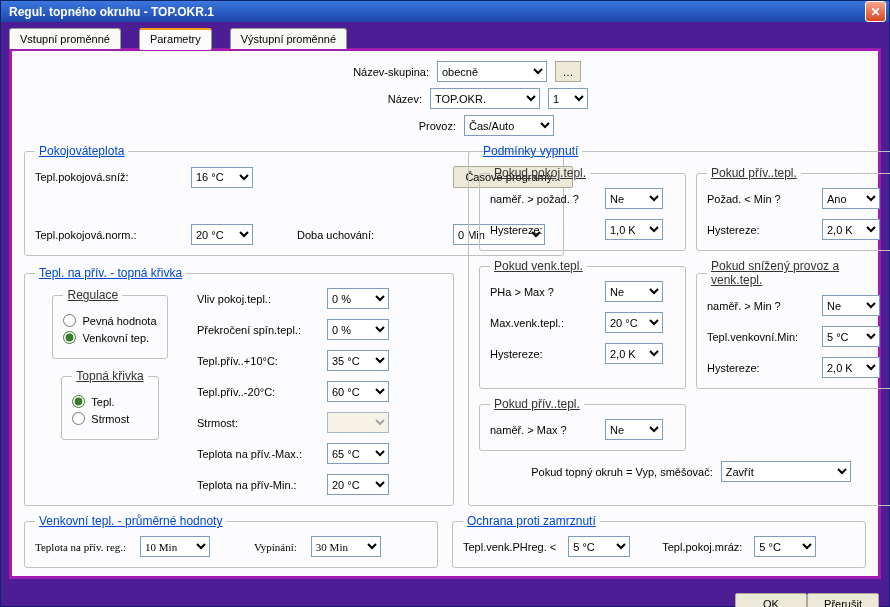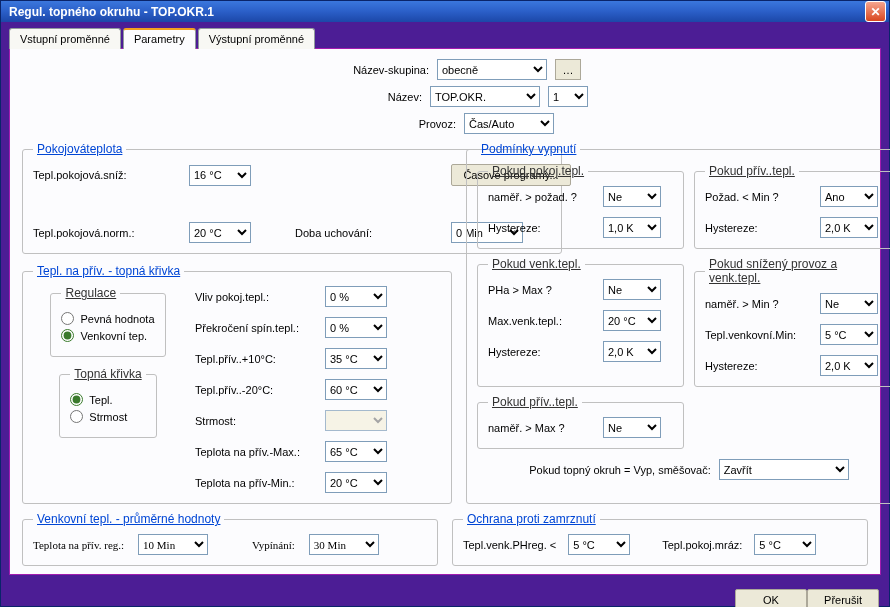--- a/index.html
+++ b/index.html
@@ -2,25 +2,25 @@
 <html><head>
 <meta charset="utf-8">
 <style>
 * { box-sizing: border-box; margin: 0; padding: 0; }
 body { font-family: Tahoma, Arial, sans-serif; font-size: 11px; background: #ece9d8; }
 .window { width: 890px; height: 607px; background: #4c1d95; border: 1px solid #0a246a; display: flex; flex-direction: column; }
 .titlebar { height: 26px; background: linear-gradient(to bottom, #3b77dd 0%, #2b5fc8 50%, #1c47a8 100%); color: #fff; display: flex; align-items: center; padding: 0 3px 0 8px; font-weight: bold; font-size: 12px; }
 .titlebar-text { flex: 1; }
 .close-btn { width: 21px; height: 21px; background: linear-gradient(to bottom, #f5a58f, #d9471f); border: 1px solid #fff; border-radius: 3px; color: #fff; display: flex; align-items: center; justify-content: center; font-weight: bold; font-size: 12px; cursor: pointer; }
 .client { flex: 1; padding: 6px 8px 8px 8px; display: flex; flex-direction: column; }
-.tabs { display: flex; gap: 0; margin-bottom: -1px; z-index: 2; position: relative; }
+.tabs { display: flex; gap: 16px; margin-bottom: -1px; z-index: 2; position: relative; }
 .tab { padding: 4px 10px; border: 1px solid #919b9c; border-bottom: none; background: #f8f8f4; border-radius: 3px 3px 0 0; cursor: pointer; margin-right: 2px; }
 .tab.active { background: #fcfcfe; border-top: 2px solid #f4a01e; padding-top: 3px; position: relative; }
 .tab.active::after { content: ""; position: absolute; left: 0; right: 0; bottom: -1px; height: 1px; background: #fcfcfe; }
-.page { flex: 1; border: 1px solid #a21caf; background: #fcfcfe; padding: 10px 12px 8px 12px; display: flex; flex-direction: column; gap: 8px; }
+.page { flex: 1; border: 3px solid #a21caf; background: #fcfcfe; padding: 10px 12px 8px 12px; display: flex; flex-direction: column; gap: 8px; }
 .toprows { display: flex; flex-direction: column; gap: 6px; align-items: center; }
 .formrow { display: flex; align-items: center; gap: 8px; }
 .label-r { text-align: right; display: inline-block; }
 select { height: 21px; border: 1px solid #7f9db9; background: #fff; font-size: 11px; font-family: inherit; }
 .ellipsis-btn { width: 26px; height: 21px; border: 1px solid #aca899; background: #ece9d8; cursor: pointer; font-size: 11px; }
 fieldset { border: 1px solid #c0c0c0; border-radius: 3px; padding: 8px 10px 10px 10px; margin: 0; }
 legend { color: #0046d5; padding: 0 4px; font-size: 12px; text-decoration: underline; }
 legend.black { color: #333; }
 .cols { display: flex; gap: 14px; flex: 1; }
 .colL { width: 430px; display: flex; flex-direction: column; gap: 10px; }
@@ -78,21 +78,21 @@
             <legend>Pokojováteplota</legend>
             <div class="grid2">
               <span>Tepl.pokojová.sníž:</span>
               <select style="width:62px"><option>16 °C</option></select>
               <span></span>
               <button class="button" style="width:120px">Časové programy...</button>
 
               <span>Tepl.pokojová.norm.:</span>
               <select style="width:62px"><option>20 °C</option></select>
               <span>Doba uchování:</span>
-              <select style="width:72px"><option>0 Min</option></select>
+              <select style="width:92px"><option>0 Min</option></select>
             </div>
           </fieldset>
 
           <fieldset>
             <legend>Tepl. na přív. - topná křivka</legend>
             <div style="display:flex; gap:12px;">
               <div style="width:150px; display:flex; flex-direction:column; gap:10px;align-items:center;">
                 <fieldset>
                   <legend class="black">Regulace</legend>
                   <label class="radio-row">

